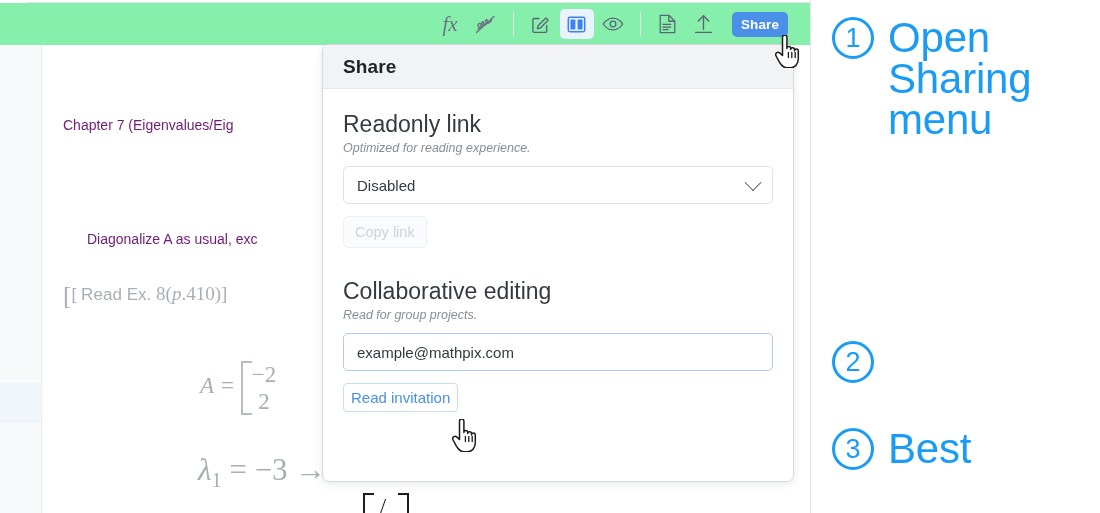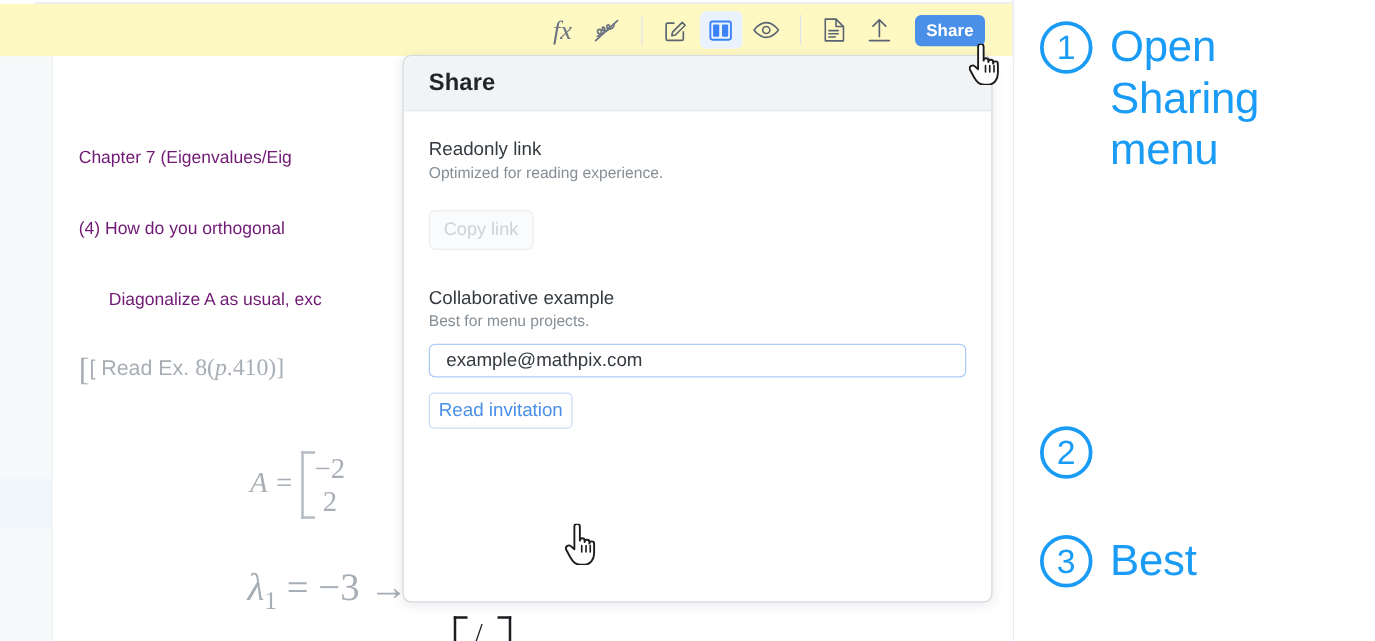--- a/index.html
+++ b/index.html
@@ -20,21 +20,21 @@
   }
   .app-topline {
     position: absolute; left: 28px; top: 2px; width: 783px; height: 1px;
     background: #dfe3e8;
   }
 
   
   .toolbar {
     position: absolute; left: 0; top: 3px; width: 810px; height: 42px;
     display: flex; align-items: center; justify-content: flex-end;
-    background: #fef9c3;
+    background: #86efac;
   }
   .tb-group { display: flex; align-items: center; }
   .tb-btn {
     width: 34px; height: 30px; display: flex; align-items: center; justify-content: center;
     border-radius: 5px; color: #5b6472; margin: 0 1px;
   }
   .tb-btn.active { background: #eaf2fd; color: #3b82f6; }
   .tb-divider { width: 1px; height: 24px; background: #dfe3e8; margin: 0 9px; }
   .share-btn {
     height: 25px; padding: 0 9px; border-radius: 5px;
@@ -88,40 +88,40 @@
     box-shadow: 0 2px 9px rgba(25,35,55,.10);
     overflow: hidden; box-sizing: border-box;
   }
   .dialog-header {
     height: 44px; background: #f1f3f5; border-bottom: 1px solid #e4e8ec;
     display: flex; align-items: center; padding: 0 20px; box-sizing: border-box;
   }
   .dialog-title { font-size: 19px; font-weight: 700; color: #212529; letter-spacing: .1px; }
   .dialog-body { padding: 22px 20px 0 20px; }
 
-  .section-title { font-size: 15px; color: #343a40; margin: 0 0 3px 0; }
-  .section-sub { font-size: 12.5px; color: #868e96; margin: 0 0 11px 0; }
+  .section-title { font-size: 23px; color: #343a40; margin: 0 0 3px 0; }
+  .section-sub { font-size: 12.5px; color: #868e96; margin: 0 0 11px 0; font-style: italic; }
 
   .select-box {
     position: relative; height: 38px; border: 1px solid #dee2e6; border-radius: 5px;
     background: #fff; display: flex; align-items: center; padding: 0 13px;
     font-size: 15px; color: #343a40; box-sizing: border-box;
   }
   .chev {
     position: absolute; right: 13px; top: 50%; width: 11px; height: 11px;
     border-right: 1.6px solid #495057; border-bottom: 1.6px solid #495057;
     transform: translateY(-70%) rotate(45deg);
   }
   .ghost-btn {
     display: inline-flex; align-items: center; height: 30px; padding: 0 11px;
     margin-top: 12px; border: 1px solid #eceef0; border-radius: 5px;
     background: #fafbfc; color: #ced2d7; font-size: 14.5px;
   }
   .text-input {
-    height: 27px; border: 1px solid #aecbf5; border-radius: 5px; background: #fff;
+    height: 38px; border: 1px solid #aecbf5; border-radius: 5px; background: #fff;
     display: flex; align-items: center; padding: 0 13px;
     font-size: 15px; color: #343a40; box-sizing: border-box;
   }
   .outline-btn {
     display: inline-flex; align-items: center; height: 27px; padding: 0 7px;
     margin-top: 12px; border: 1px solid #c9dcf6; border-radius: 4px;
     background: #fff; color: #4a90e8; font-size: 15px;
   }
   .spacer { height: 30px; }
 
@@ -129,21 +129,21 @@
   .cursor { position: absolute; width: 26px; height: 33px; }
 
   
   .anno { position: absolute; display: flex; align-items: flex-start; color: #1a9bf5; }
   .anno-num {
     width: 42px; height: 42px; min-width: 42px; border: 3px solid #1a9bf5; border-radius: 50%;
     display: flex; align-items: center; justify-content: center;
     font-size: 27px; font-weight: 400; color: #1a9bf5; box-sizing: border-box;
   }
   .anno-text {
-    margin-left: 14px; font-size: 35px; line-height: 41px; font-weight: 500;
+    margin-left: 14px; font-size: 42px; line-height: 41px; font-weight: 500;
     color: #1a9bf5; letter-spacing: -.2px;
   }
 </style>
 </head>
 <body>
 
 <div id="root">
 
   <div class="app-window">
     <div class="app-topline"></div>
@@ -208,21 +208,20 @@
       <div class="share-btn">Share</div>
     </div>
 
     <div class="doc-gutter">
       <div class="gutter-hl"></div>
     </div>
 
     <div class="doc-body">
 
       <div class="doc-line" style="left:20px; top:72px;">Chapter 7 (Eigenvalues/Eig</div>
-      <div class="doc-line" style="left:20px; top:129px;">(4) How do you orthogonal</div>
       <div class="doc-line" style="left:20px; top:186px;margin-left:24px;">Diagonalize A as usual, exc</div>
 
       <div class="doc-math" style="left:20px; top:236px; font-size:19px;">
         <span class="brk" style="font-size:1.35em; vertical-align:-0.16em;">[</span><span style="font-family:'Liberation Sans',sans-serif; font-size:.9em;">[ Read Ex. </span><span>8(</span><span class="mi">p</span><span>.410)]</span>
       </div>
 
       <div class="doc-math" style="left:157px; top:316px; font-size:23px;">
         <span class="mi">A =</span>
         <span class="mat">
           <span class="mat-rule l"></span>
@@ -254,29 +253,33 @@
       <div class="dialog-header">
         <span class="dialog-title">Share</span>
       </div>
 
       <div class="dialog-body">
 
         <div>
           <div class="section-title">Readonly link</div>
           <div class="section-sub">Optimized for reading experience.</div>
 
+          <div class="select-box">
+            <span>Disabled</span>
+            <span class="chev"></span>
+          </div>
 
           <div class="ghost-btn">Copy link</div>
         </div>
 
         <div class="spacer"></div>
 
         <div>
-          <div class="section-title">Collaborative example</div>
-          <div class="section-sub">Best for menu projects.</div>
+          <div class="section-title">Collaborative editing</div>
+          <div class="section-sub">Read for group projects.</div>
 
           <div class="text-input">
             <span>example@mathpix.com</span>
           </div>
 
           <div class="outline-btn">Read invitation</div>
         </div>
       </div>
     </div>
 

